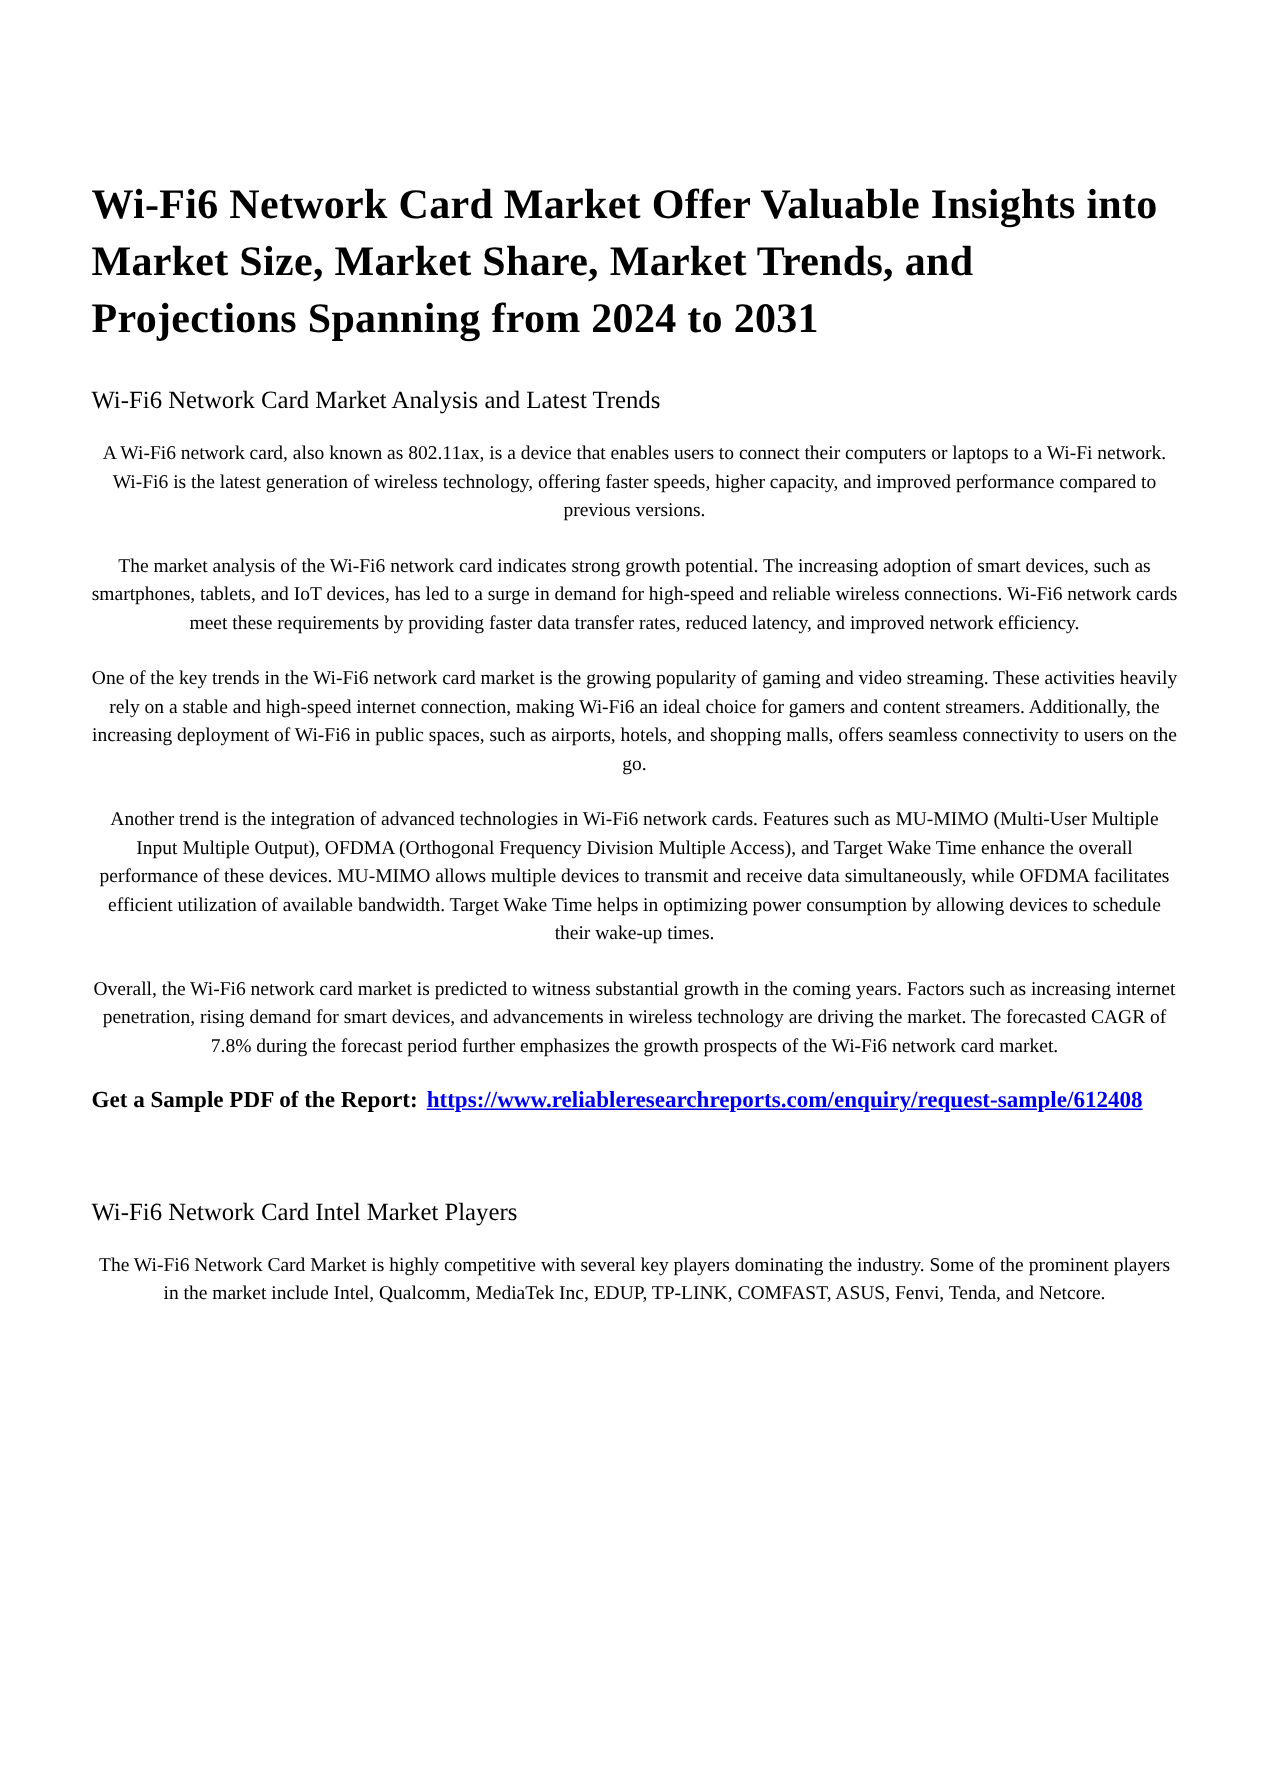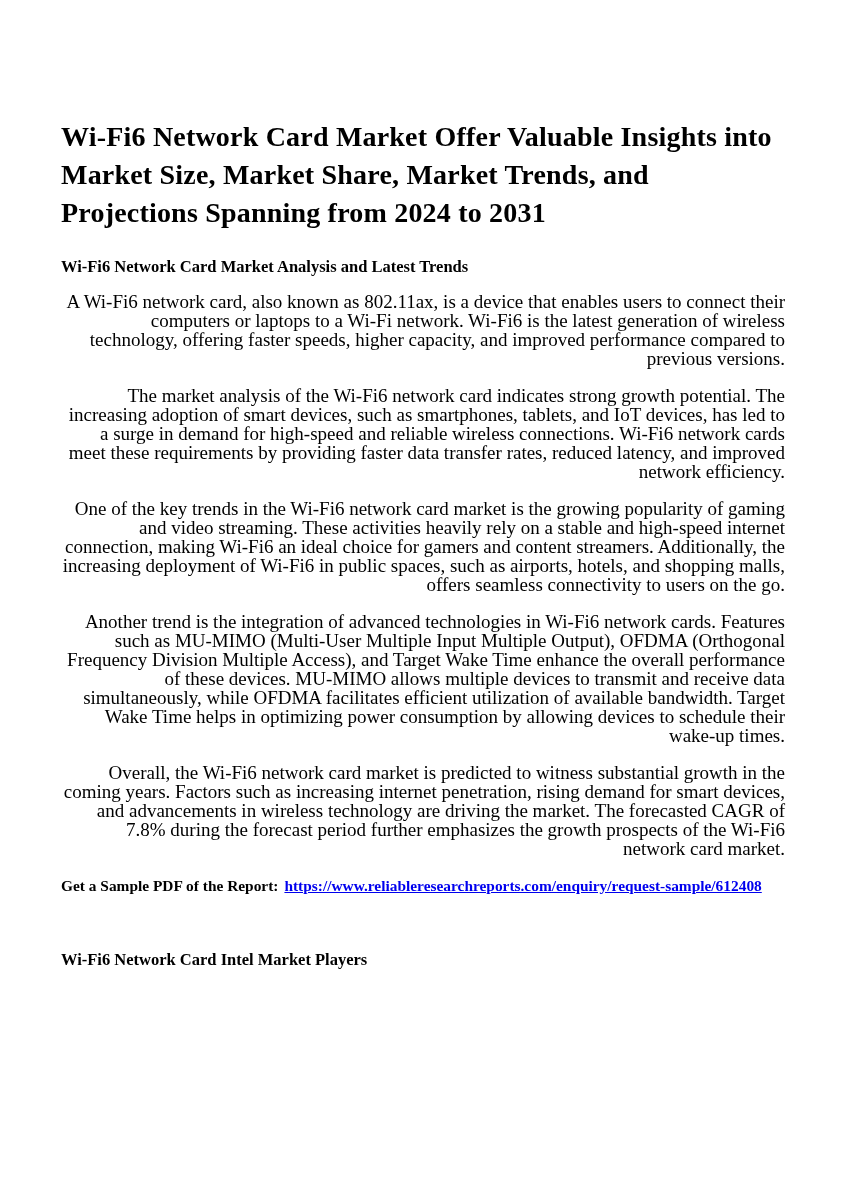--- a/index.html
+++ b/index.html
@@ -24,31 +24,31 @@
   .doc-title {
     font-size: 28px;
     line-height: 38px;
     font-weight: bold;
     margin: 0 0 25px 0;
     letter-spacing: 0.2px;
   }
   .section-heading {
     font-size: 16.5px;
     line-height: 19px;
-    font-weight: bold;
+    font-weight: normal;
     margin: 0 0 16px 0;
   }
   .heading-players {
     margin-top: 55px;
   }
   .para {
-    font-size: 19px;
+    font-size: 13px;
     line-height: 19px;
     margin: 0 0 18px 0;
-    text-align: right;
+    text-align: center;
   }
   .sample-line {
     font-size: 15.4px;
     line-height: 19px;
     font-weight: bold;
     margin: 0 0 18px 0;
   }
   .sample-link {
     color: #0000EE;
     font-weight: bold;
@@ -74,16 +74,17 @@
     <p class="para">One of the key trends in the Wi-Fi6 network card market is the growing popularity of gaming and video streaming. These activities heavily rely on a stable and high-speed internet connection, making Wi-Fi6 an ideal choice for gamers and content streamers. Additionally, the increasing deployment of Wi-Fi6 in public spaces, such as airports, hotels, and shopping malls, offers seamless connectivity to users on the go.</p>
 
     <p class="para">Another trend is the integration of advanced technologies in Wi-Fi6 network cards. Features such as MU-MIMO (Multi-User Multiple Input Multiple Output), OFDMA (Orthogonal Frequency Division Multiple Access), and Target Wake Time enhance the overall performance of these devices. MU-MIMO allows multiple devices to transmit and receive data simultaneously, while OFDMA facilitates efficient utilization of available bandwidth. Target Wake Time helps in optimizing power consumption by allowing devices to schedule their wake-up times.</p>
 
     <p class="para">Overall, the Wi-Fi6 network card market is predicted to witness substantial growth in the coming years. Factors such as increasing internet penetration, rising demand for smart devices, and advancements in wireless technology are driving the market. The forecasted CAGR of 7.8% during the forecast period further emphasizes the growth prospects of the Wi-Fi6 network card market.</p>
 
     <p class="sample-line"><span>Get a Sample PDF of the Report:</span><a class="sample-link" href="#">https://www.reliableresearchreports.com/enquiry/request-sample/612408</a></p>
 
     <h2 class="section-heading heading-players">Wi-Fi6 Network Card Intel Market Players</h2>
 
+    <p class="para">The Wi-Fi6 Network Card Market is highly competitive with several key players dominating the industry. Some of the prominent players in the market include Intel, Qualcomm, MediaTek Inc, EDUP, TP-LINK, COMFAST, ASUS, Fenvi, Tenda, and Netcore.</p>
 
 
   </div>
 </div>
 
 </body></html>

